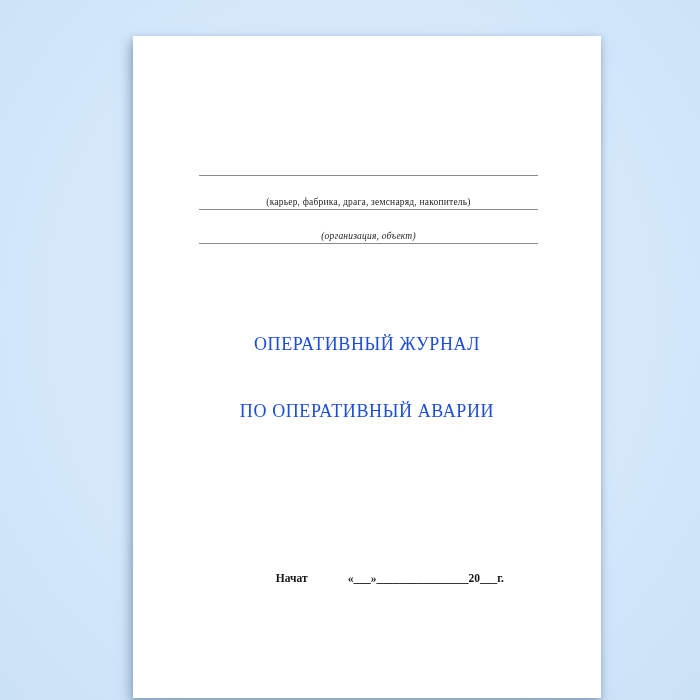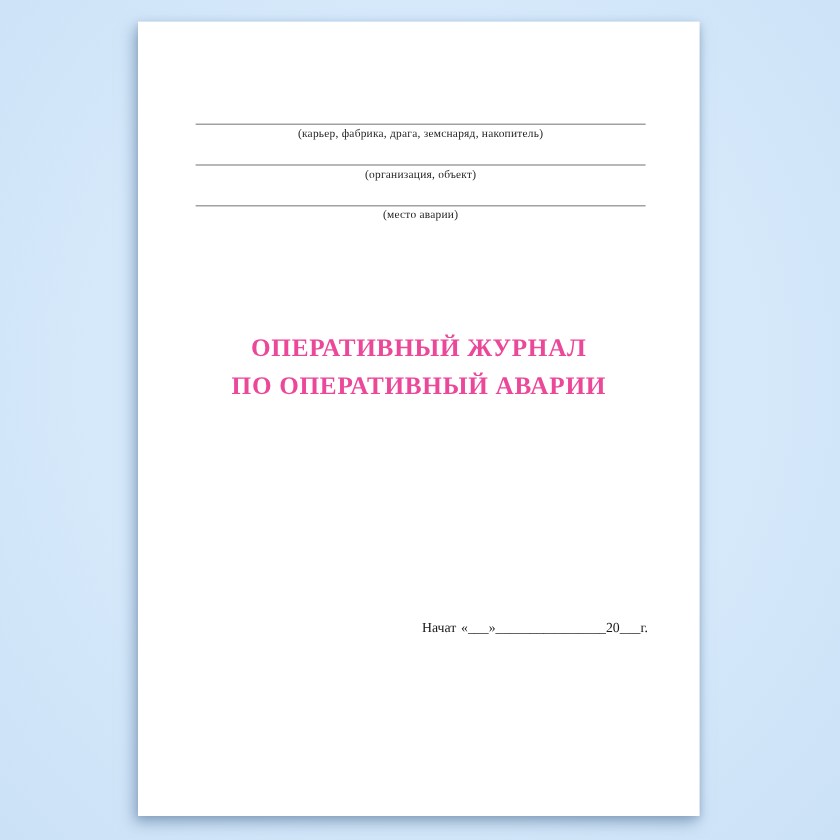--- a/index.html
+++ b/index.html
@@ -1,21 +1,21 @@
 <!DOCTYPE html>
 <html style="--background: #d6e9fb; --page: #ffffff; --ink: #1a1a1a; --line: #8a8a8a;"><head>
 <meta charset="utf-8">
 <style>
   :root {
     --background: #d6e9fb;
     --page: #ffffff;
     --ink: #1a1a1a;
     --line: #8a8a8a;
   }
-  * { margin: 0; padding: 0; box-sizing: border-box; }
+  * { margin: 0; padding: 18px; box-sizing: border-box; }
   html, body { width: 700px; height: 700px; }
   body {
     position: relative;
     background: radial-gradient(ellipse at 50% 45%, var(--background) 55%, #cbe1f6 100%);
     font-family: "Liberation Serif", "DejaVu Serif", serif;
     color: var(--ink);
     overflow: hidden;
   }
   .page {
     position: absolute;
@@ -38,40 +38,40 @@
   }
   .header-field .caption {
     margin-top: 3px;
     text-align: center;
     font-size: 9.5px;
     line-height: 11px;
     color: #1f1f1f;
     letter-spacing: 0.2px;
   }
   .field-1 { top: 85px; }
-  .field-2 { top: 119px; }
+  .field-2 { top: 119px; font-style: italic; }
   .field-3 { top: 153px; }
   .title-block {
     position: absolute;
     top: 257px;
     left: 0;
     width: 100%;
     text-align: center;
-    font-weight: bold;
-    font-size: 21px;
+    font-weight: normal;
+    font-size: 18px;
     line-height: 31px;
     letter-spacing: 0.6px;
-    color: #ec4899;
+    color: #1d4ed8;
   }
   .footer-block {
     position: absolute;
     top: 500px;
     right: 43px;
     text-align: right;
-    font-weight: normal;
+    font-weight: bold;
     font-size: 11.5px;
     color: #161616;
   }
   .footer-row { line-height: 12px; white-space: nowrap; }
   .footer-row + .footer-row { margin-top: 17px; }
   .footer-row .label { margin-right: 4px; }
 </style>
 </head>
 <body>
 
@@ -82,21 +82,20 @@
     <div class="caption">(карьер, фабрика, драга, земснаряд, накопитель)</div>
   </div>
 
   <div class="header-field field-2">
     <div class="rule"></div>
     <div class="caption">(организация, объект)</div>
   </div>
 
   <div class="header-field field-3">
     <div class="rule"></div>
-    <div class="caption">(место аварии)</div>
   </div>
 
   <div class="title-block">
     <div>ОПЕРАТИВНЫЙ ЖУРНАЛ</div>
     <div>ПО ОПЕРАТИВНЫЙ АВАРИИ</div>
   </div>
 
   <div class="footer-block">
     <div class="footer-row">
       <span class="label">Начат</span><span>«___»________________20___г.</span>

